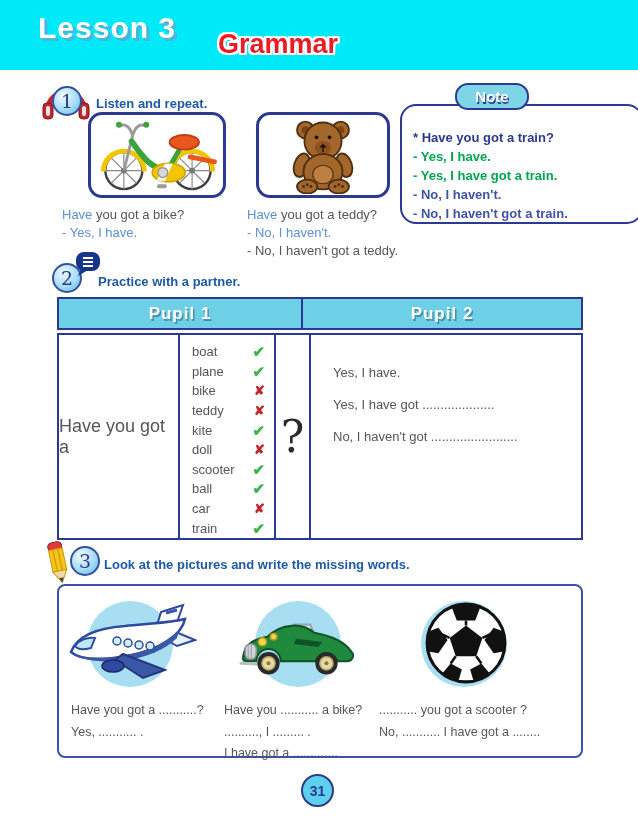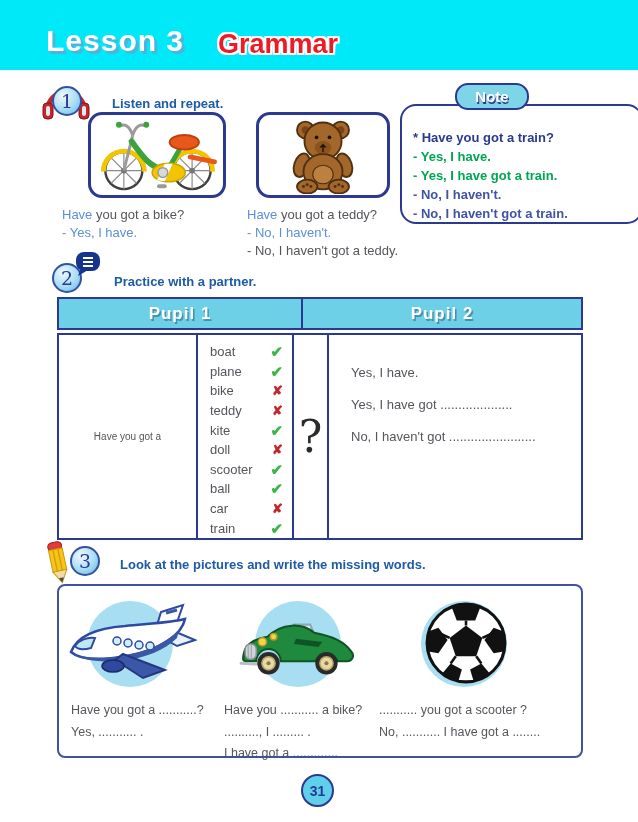--- a/index.html
+++ b/index.html
@@ -1,31 +1,31 @@
 <!DOCTYPE html>
 <html><head>
 <meta charset="utf-8">
 <style>
   * { margin:0; padding:0; box-sizing:border-box; }
   html,body { width:638px; height:822px; }
   body { position:relative; background:#ffffff; font-family:"Liberation Sans",sans-serif; overflow:hidden; }
 
   
   .band { position:absolute; left:0; top:0; width:638px; height:70px; background:#00e9f8; }
-  .lesson-title { position:absolute; left:38px; top:24px; font-size:30px; font-weight:bold; color:#fff;
-    letter-spacing:1px; text-shadow:2px 2px 0 #49b6dd, 3px 3px 0 #49b6dd;margin-left:8px; }
+  .lesson-title { position:absolute; left:38px; top:11px; font-size:30px; font-weight:bold; color:#fff;
+    letter-spacing:1px; text-shadow:2px 2px 0 #49b6dd, 3px 3px 0 #49b6dd; }
   .grammar-title { position:absolute; left:218px; top:29px; font-size:27px; font-weight:bold; color:#ed1c24;
     text-shadow:-2px -2px 0 #fff,2px -2px 0 #fff,-2px 2px 0 #fff,2px 2px 0 #fff,-2px 0 0 #fff,2px 0 0 #fff,0 -2px 0 #fff,0 2px 0 #fff; }
 
   
   .num-circle { position:absolute; width:30px; height:30px; border-radius:50%;
     background:radial-gradient(circle at 35% 30%, #eef9fe 0%, #a9ddf6 55%, #5eb8e8 100%);
     border:2px solid #3350a2; display:flex; align-items:center; justify-content:center;
     font-family:"DejaVu Serif",serif; font-size:19px; color:#2b3990; z-index:3; }
-  .section-label { position:absolute; font-size:13px; font-weight:bold; color:#1d5aa8; z-index:3;margin-left:16px; }
+  .section-label { position:absolute; font-size:13px; font-weight:bold; color:#1d5aa8; z-index:3; }
   .icon-abs { position:absolute; z-index:2; }
 
   
   .card { position:absolute; border:3px solid #2b3990; border-radius:14px; background:#fff;
     display:flex; align-items:center; justify-content:center; overflow:hidden; }
   .card-bike  { left:88px;  top:112px; width:138px; height:86px; }
   .card-teddy { left:256px; top:112px; width:134px; height:86px; }
   .dialog { position:absolute; font-size:13px; line-height:18px; color:#54565b; }
   .dialog .blue-t { color:#5b8fd6; }
   .dialog .line-blue { color:#5b8fd6; }
@@ -46,22 +46,22 @@
   
   .tbl-head { position:absolute; left:57px; top:297px; width:526px; height:33px;
     border:2px solid #2b3990; background:#6ed0e6; display:flex; }
   .tbl-head .hcell { display:flex; align-items:center; justify-content:center;
     font-size:17px; font-weight:bold; color:#fff; letter-spacing:1px; text-shadow:1.5px 2px 0 #4590ad;text-align:center; }
   .tbl-head .h1 { width:244px; border-right:2px solid #2b3990; }
   .tbl-head .h2 { flex:1; }
   .tbl-body { position:absolute; left:57px; top:333px; width:526px; height:207px;
     border:2px solid #2b3990; display:flex; background:#fff; }
   .tbl-body .bcell { border-right:2px solid #2b3990; }
-  .cell-stem { width:139px; display:flex; align-items:center; justify-content:center;
-    font-size:10px; color:#54565b; }
+  .cell-stem { width:121px; display:flex; align-items:center; justify-content:center;
+    font-size:18px; color:#54565b; }
   .cell-list { width:96px; padding:7px 9px 0 12px; }
   .word-row { display:flex; justify-content:space-between; align-items:center; height:19.6px;
     font-size:13px; color:#54565b; }
   .mark { font-weight:bold; line-height:1; }
   .mark.check { color:#3cb54a; font-size:15px; }
   .mark.cross { color:#c1272d; font-size:13px; }
   .cell-q { width:35px; display:flex; align-items:center; justify-content:center;
     font-family:"DejaVu Serif",serif; font-size:44px; color:#2b2b2b; }
   .cell-answers { flex:1; border-right:none !important; padding:30px 0 0 22px;
     font-size:13px; color:#54565b; }

